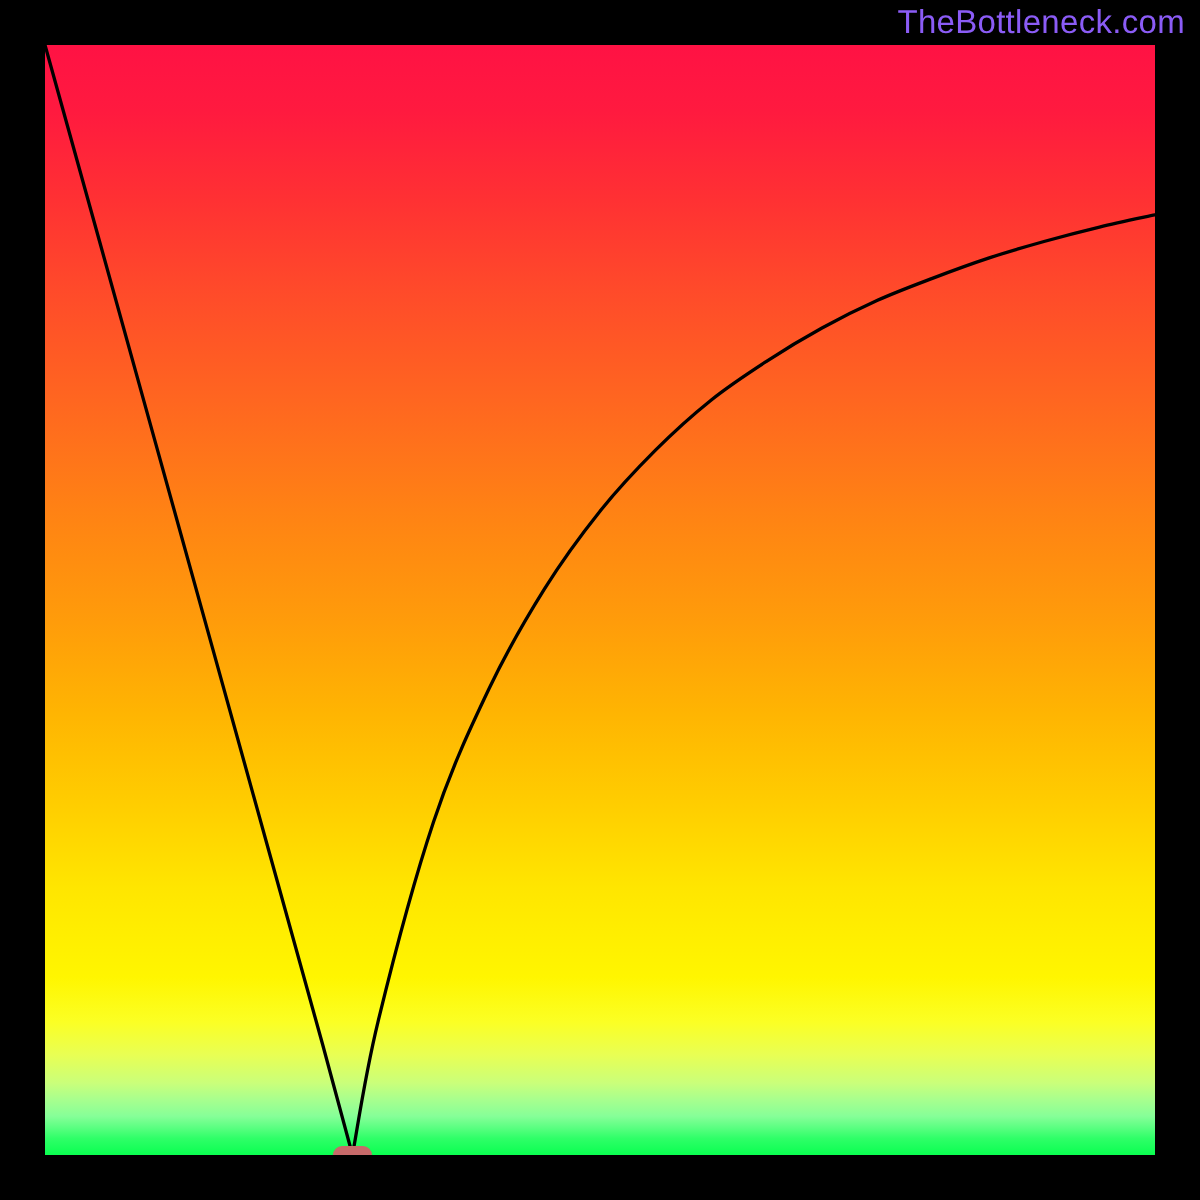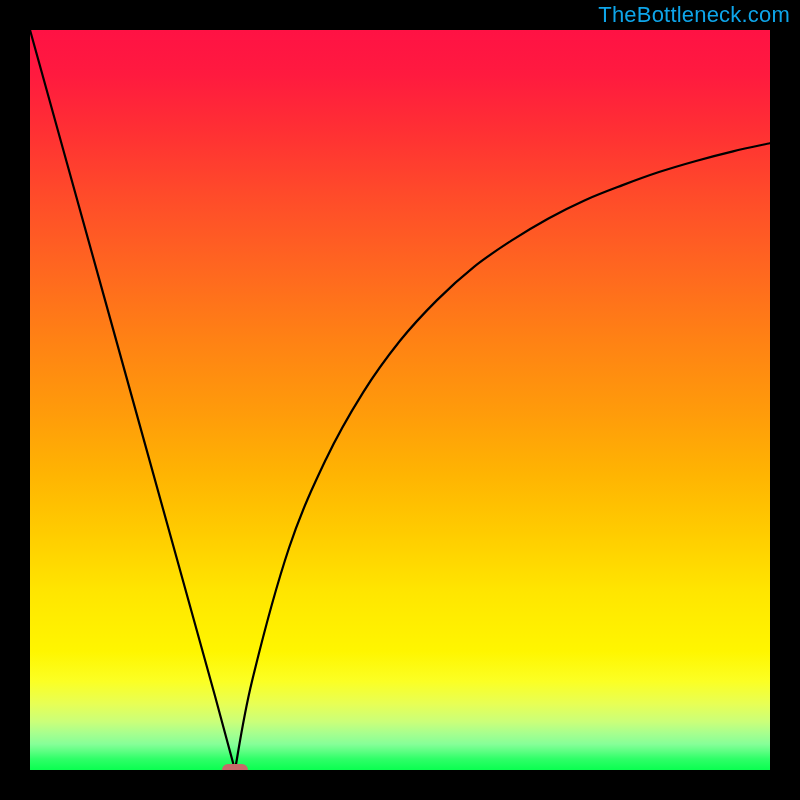--- a/index.html
+++ b/index.html
@@ -14,21 +14,21 @@
   .frame {
     position: relative;
     width: 800px;
     height: 800px;
     background: #000;
   }
   .watermark {
     position: absolute;
     top: 2px;
     right: 10px;
-    color: #0ea5e9;
+    color: #8b5cf6;
     font-size: 22px;
     font-weight: 500;
     letter-spacing: 0.2px;
     z-index: 10;
   }
   .plot-area {
     position: absolute;
     left: 30px;
     top: 30px;
     width: 740px;

